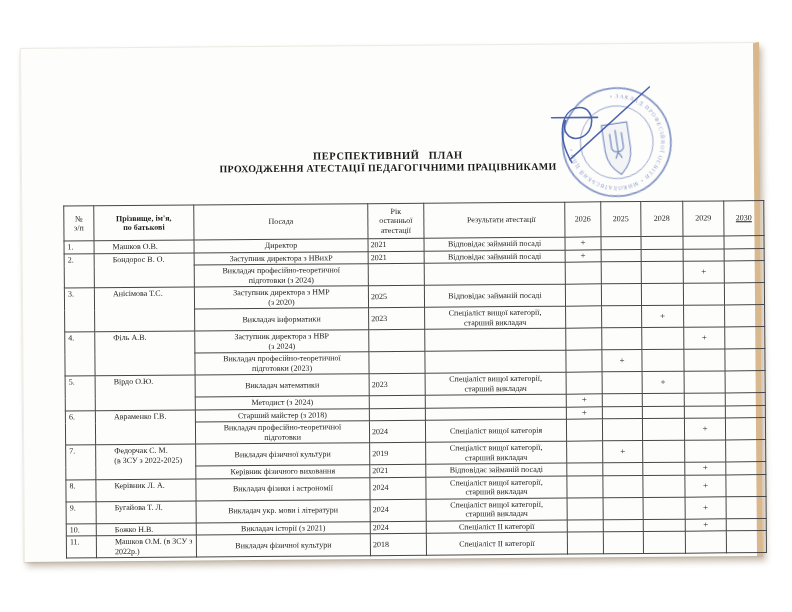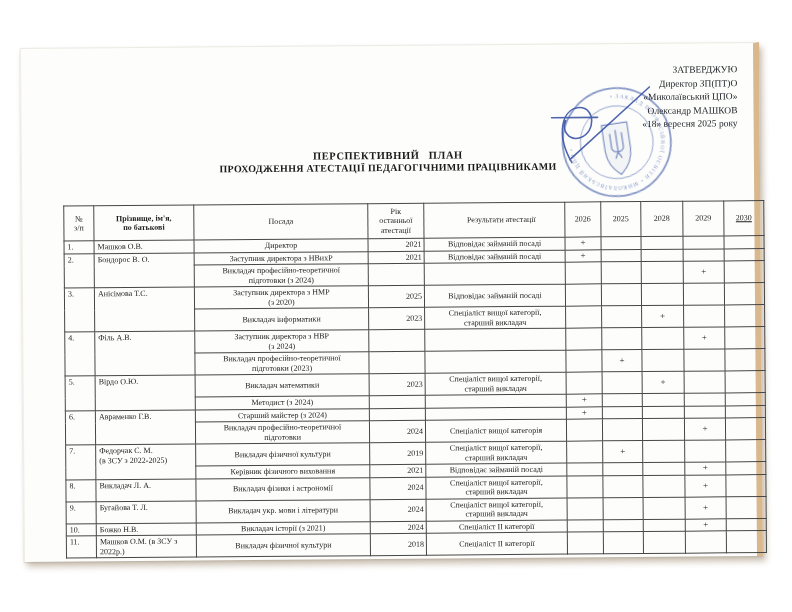--- a/index.html
+++ b/index.html
@@ -51,23 +51,23 @@
   .tbl th:nth-child(2){width:95px;font-weight:bold;}
   .tbl th:nth-child(3){width:169px;}
   .tbl th:nth-child(4){width:51px;}
   .tbl th:nth-child(5){width:122px;padding-left:16px;}
   .tbl th:nth-child(6){width:31px;margin-left:36px;}
   .tbl th:nth-child(7){width:35px;}
   .tbl th:nth-child(8){width:37px;}
   .tbl th:nth-child(9){width:36px;}
   .tbl th:nth-child(10){width:35px;text-decoration:underline;}
   td.c-num{text-align:left;vertical-align:top;padding-left:3px;}
-  td.c-name{text-align:left;vertical-align:top;padding-left:3px;}
+  td.c-name{text-align:left;vertical-align:top;padding-left:18px;}
   td.c-pos{text-align:center;vertical-align:middle;}
-  td.c-yr{text-align:right;vertical-align:middle;}
+  td.c-yr{text-align:left;vertical-align:middle;}
   td.c-res{text-align:center;vertical-align:middle;}
   td.c-mark{text-align:center;vertical-align:middle;font-size:9px;line-height:9px;}
 </style>
 </head>
 <body>
 
 <div class="paper">
 
   <svg class="seal" viewBox="0 0 120 120">
     <defs>
@@ -85,27 +85,20 @@
   </svg>
 
   <svg class="signature" viewBox="0 0 130 100">
     <g fill="none" stroke="#3c55a6" stroke-width="1.6" stroke-linecap="round" opacity="0.9">
       <path d="M36 88 C20 60 26 34 44 33 C60 33 60 58 45 63 C33 67 26 56 30 46"></path>
       <path d="M34 85 L114 13"></path>
       <path d="M16 43 H62"></path>
     </g>
   </svg>
 
-  <div class="approval">
-    <div>ЗАТВЕРДЖУЮ</div>
-    <div>Директор ЗП(ПТ)О</div>
-    <div>«Миколаївський ЦПО»</div>
-    <div>Олександр МАШКОВ</div>
-    <div>«18» вересня 2025 року</div>
-  </div>
 
   <div class="title">
     <div class="title-line1">ПЕРСПЕКТИВНИЙ ПЛАН</div>
     <div class="title-line2">ПРОХОДЖЕННЯ АТЕСТАЦІЇ ПЕДАГОГІЧНИМИ ПРАЦІВНИКАМИ</div>
   </div>
 
   <table class="tbl">
     <thead>
       <tr>
           <th>№
@@ -227,21 +220,21 @@
           <td class="c-res"></td>
           <td class="c-mark">+</td>
           <td class="c-mark"></td>
           <td class="c-mark"></td>
           <td class="c-mark"></td>
           <td class="c-mark"></td>
         </tr>
         <tr>
           <td class="c-num" rowspan="2">6.</td>
           <td class="c-name" rowspan="2">Авраменко Г.В.</td>
-          <td class="c-pos">Старший майстер (з 2024)</td>
+          <td class="c-pos">Старший майстер (з 2018)</td>
           <td class="c-yr"></td>
           <td class="c-res"></td>
           <td class="c-mark">+</td>
           <td class="c-mark"></td>
           <td class="c-mark"></td>
           <td class="c-mark"></td>
           <td class="c-mark"></td>
         </tr>
         <tr>
           <td class="c-pos">Викладач професійно-теоретичної
@@ -273,21 +266,21 @@
           <td class="c-yr">2021</td>
           <td class="c-res">Відповідає займаній посаді</td>
           <td class="c-mark"></td>
           <td class="c-mark"></td>
           <td class="c-mark"></td>
           <td class="c-mark">+</td>
           <td class="c-mark"></td>
         </tr>
         <tr>
           <td class="c-num">8.</td>
-          <td class="c-name">Викладач Л. А.</td>
+          <td class="c-name">Керівник Л. А.</td>
           <td class="c-pos">Викладач фізики і астрономії</td>
           <td class="c-yr">2024</td>
           <td class="c-res">Спеціаліст вищої категорії,
 старший викладач</td>
           <td class="c-mark"></td>
           <td class="c-mark"></td>
           <td class="c-mark"></td>
           <td class="c-mark">+</td>
           <td class="c-mark"></td>
         </tr>

